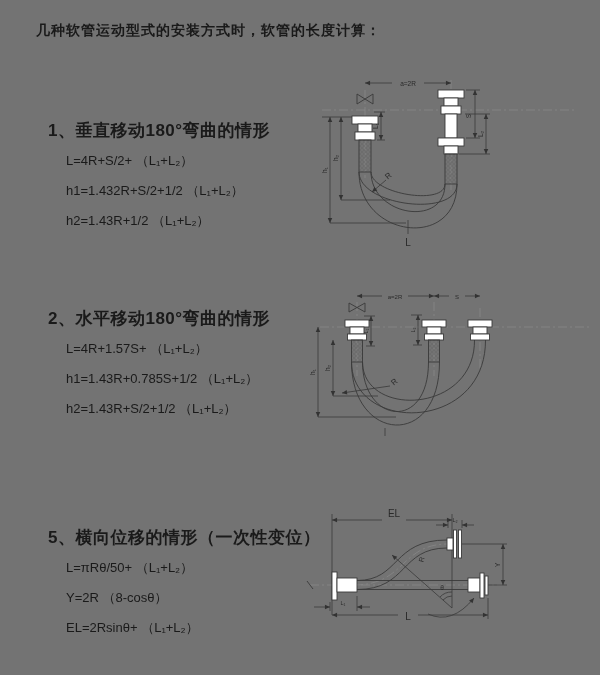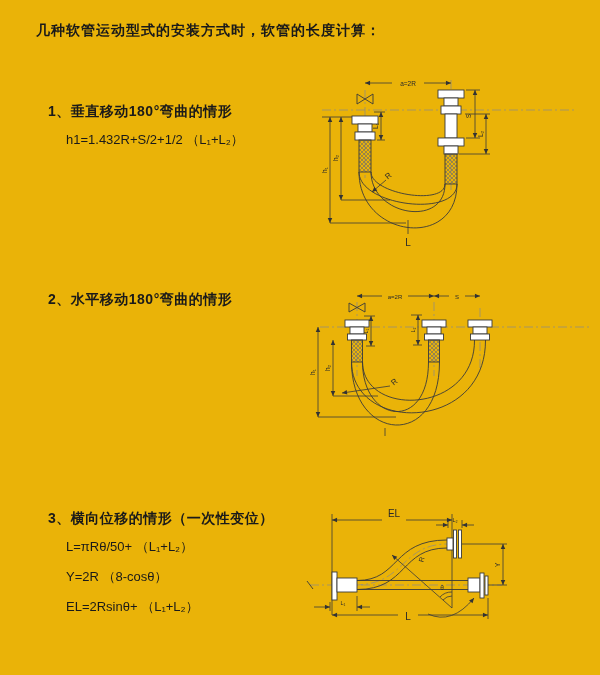--- a/index.html
+++ b/index.html
@@ -1,20 +1,20 @@
 <!DOCTYPE html>
 <html><head>
 <meta charset="utf-8">
 <style>
   html,body{margin:0;padding:0;background:#e8e8e8;}
-  .page{position:relative;width:600px;height:675px;background:#eab308;
+  .page{position:relative;width:600px;height:675px;background:#737373;
         font-family:"Liberation Sans","DejaVu Sans",sans-serif;color:#1a1a1a;overflow:hidden;}
   .title{position:absolute;left:36px;top:22px;font-size:14px;font-weight:bold;letter-spacing:1px;}
   .section{position:absolute;left:48px;}
-  .section h3{margin:0 0 4px 0;font-size:14px;font-weight:bold;letter-spacing:0.5px;}
+  .section h3{margin:16px 0 4px 0;font-size:17px;font-weight:bold;letter-spacing:0.5px;}
   .formulas{padding-left:18px;}
   .formula{font-size:13px;line-height:30px;white-space:pre;}
   .diagram{position:absolute;}
   svg{display:block;}
   .ln{stroke:#3a3a3a;stroke-width:0.9;fill:none;}
   .dim{stroke:#3a3a3a;stroke-width:0.8;fill:none;}
   .cl{stroke:#8a8a8a;stroke-width:0.7;fill:none;stroke-dasharray:9 3 2 3;}
   .part{stroke:#3a3a3a;stroke-width:0.9;fill:#ffffff;}
   .hose{stroke:#3a3a3a;stroke-width:0.9;fill:url(#hatch);}
   text{fill:#2a2a2a;font-family:"Liberation Sans","DejaVu Sans",sans-serif;}
@@ -35,30 +35,37 @@
         <path d="M0,0 L4,4 M4,0 L0,4" stroke="#6a6a6a" stroke-width="0.6"></path>
       </pattern>
     </defs>
   </svg>
 
   <div class="title">几种软管运动型式的安装方式时，软管的长度计算：</div>
 
   <div class="section" style="top:103px">
     <h3>1、垂直移动180°弯曲的情形</h3>
     <div class="formulas">
+      <div class="formula">L=4R+S/2+ （L₁+L₂）</div>
       <div class="formula">h1=1.432R+S/2+1/2 （L₁+L₂）</div>
+      <div class="formula">h2=1.43R+1/2 （L₁+L₂）</div>
     </div>
   </div>
 
   <div class="section" style="top:291px">
     <h3>2、水平移动180°弯曲的情形</h3>
+    <div class="formulas">
+      <div class="formula">L=4R+1.57S+ （L₁+L₂）</div>
+      <div class="formula">h1=1.43R+0.785S+1/2 （L₁+L₂）</div>
+      <div class="formula">h2=1.43R+S/2+1/2 （L₁+L₂）</div>
+    </div>
   </div>
 
   <div class="section" style="top:510px">
-    <h3>3、横向位移的情形（一次性变位）</h3>
+    <h3>5、横向位移的情形（一次性变位）</h3>
     <div class="formulas">
       <div class="formula">L=πRθ/50+ （L₁+L₂）</div>
       <div class="formula">Y=2R （8-cosθ）</div>
       <div class="formula">EL=2Rsinθ+ （L₁+L₂）</div>
     </div>
   </div>
 
   <div class="diagram" style="left:308px;top:66px">
     <svg width="292" height="192" viewBox="0 0 292 192">
 

